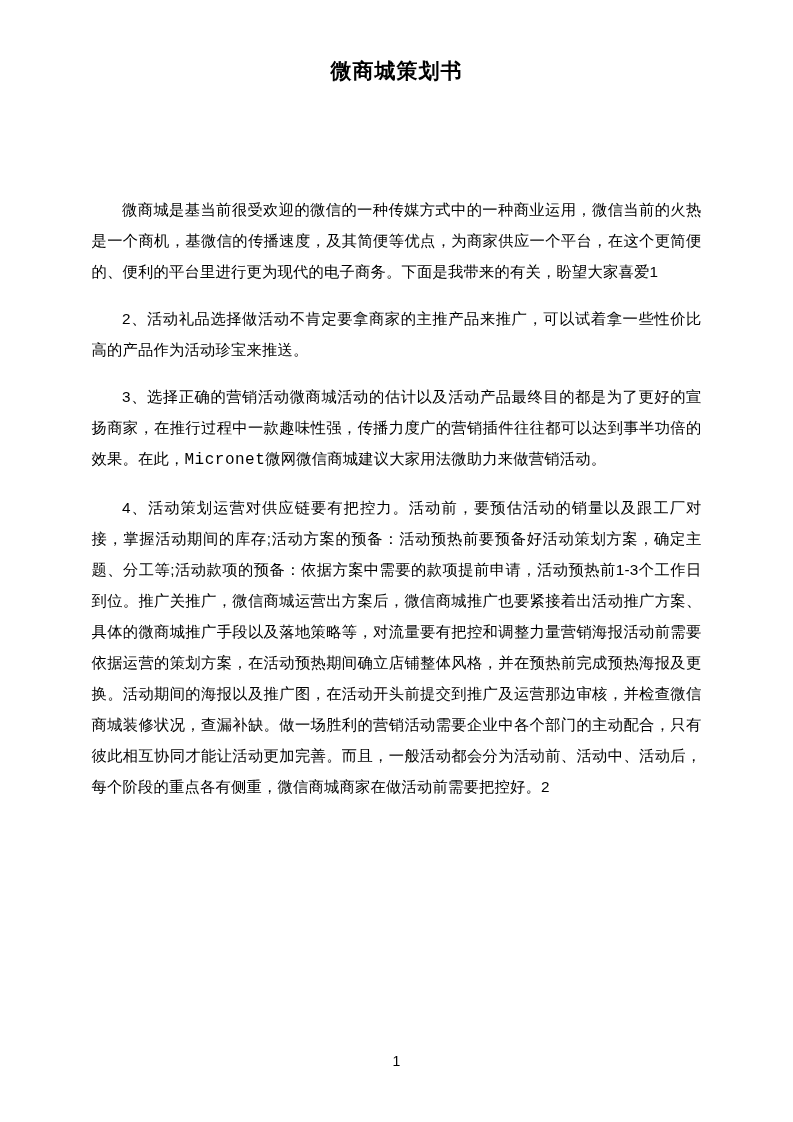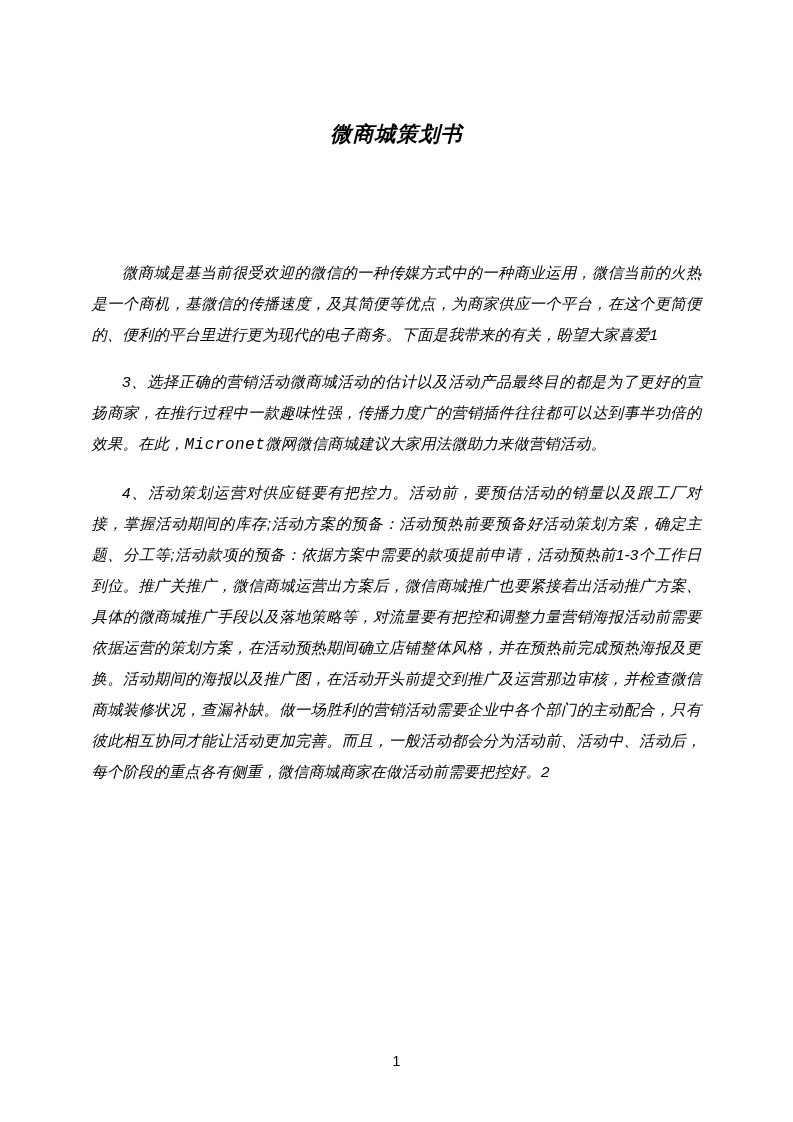--- a/index.html
+++ b/index.html
@@ -18,29 +18,27 @@
     background: #ffffff;
     box-sizing: border-box;
     overflow: hidden;
   }
   .doc-title {
     text-align: center;
     font-size: 21px;
     font-weight: bold;
     letter-spacing: 1px;
     margin: 0;
-    padding-top: 119px;
+    padding-top: 56px;
     line-height: 30px;
-    font-style: italic;
   }
   .body-wrap {
     margin: 0 auto;
     width: 610px;
     padding-top: 108px;
-    font-style: italic;
   }
   .para {
     font-size: 15.3px;
     line-height: 31px;
     text-align: justify;
     text-justify: inter-ideograph;
     margin: 0 0 16px 0;
     letter-spacing: 0.2px;
   }
   .para.indent {
@@ -66,20 +64,21 @@
 
 <div class="page">
 
   <h1 class="doc-title">微商城策划书</h1>
 
   <div class="body-wrap">
 
     <p class="para indent">微商城是基当前很受欢迎的微信的一种传媒方式中的一种商业运用，微信当前的火热是一个商机，基微信的传播速度，及其简便等优点，为商家供应一个平台，在这个更简便的、便利的平台里进行更为现代的电子商务。下面是我带来的有关，盼望大家喜爱1</p>
 
 
+    <p class="para indent">2、活动礼品选择做活动不肯定要拿商家的主推产品来推广，可以试着拿一些性价比高的产品作为活动珍宝来推送。</p>
 
     <p class="para indent"><span>3、选择正确的营销活动微商城活动的估计以及活动产品最终目的都是为了更好的宣扬商家，在推行过程中一款趣味性强，传播力度广的营销插件往往都可以达到事半功倍的效果。在此，</span><span class="mono-inline">Micronet</span><span>微网微信商城建议大家用法微助力来做营销活动。</span></p>
 
     <p class="para indent">4、活动策划运营对供应链要有把控力。活动前，要预估活动的销量以及跟工厂对接，掌握活动期间的库存;活动方案的预备：活动预热前要预备好活动策划方案，确定主题、分工等;活动款项的预备：依据方案中需要的款项提前申请，活动预热前1-3个工作日到位。推广关推广，微信商城运营出方案后，微信商城推广也要紧接着出活动推广方案、具体的微商城推广手段以及落地策略等，对流量要有把控和调整力量营销海报活动前需要依据运营的策划方案，在活动预热期间确立店铺整体风格，并在预热前完成预热海报及更换。活动期间的海报以及推广图，在活动开头前提交到推广及运营那边审核，并检查微信商城装修状况，查漏补缺。做一场胜利的营销活动需要企业中各个部门的主动配合，只有彼此相互协同才能让活动更加完善。而且，一般活动都会分为活动前、活动中、活动后，每个阶段的重点各有侧重，微信商城商家在做活动前需要把控好。2</p>
 
   </div>
 
   <div class="page-number">1</div>
 
 </div>

